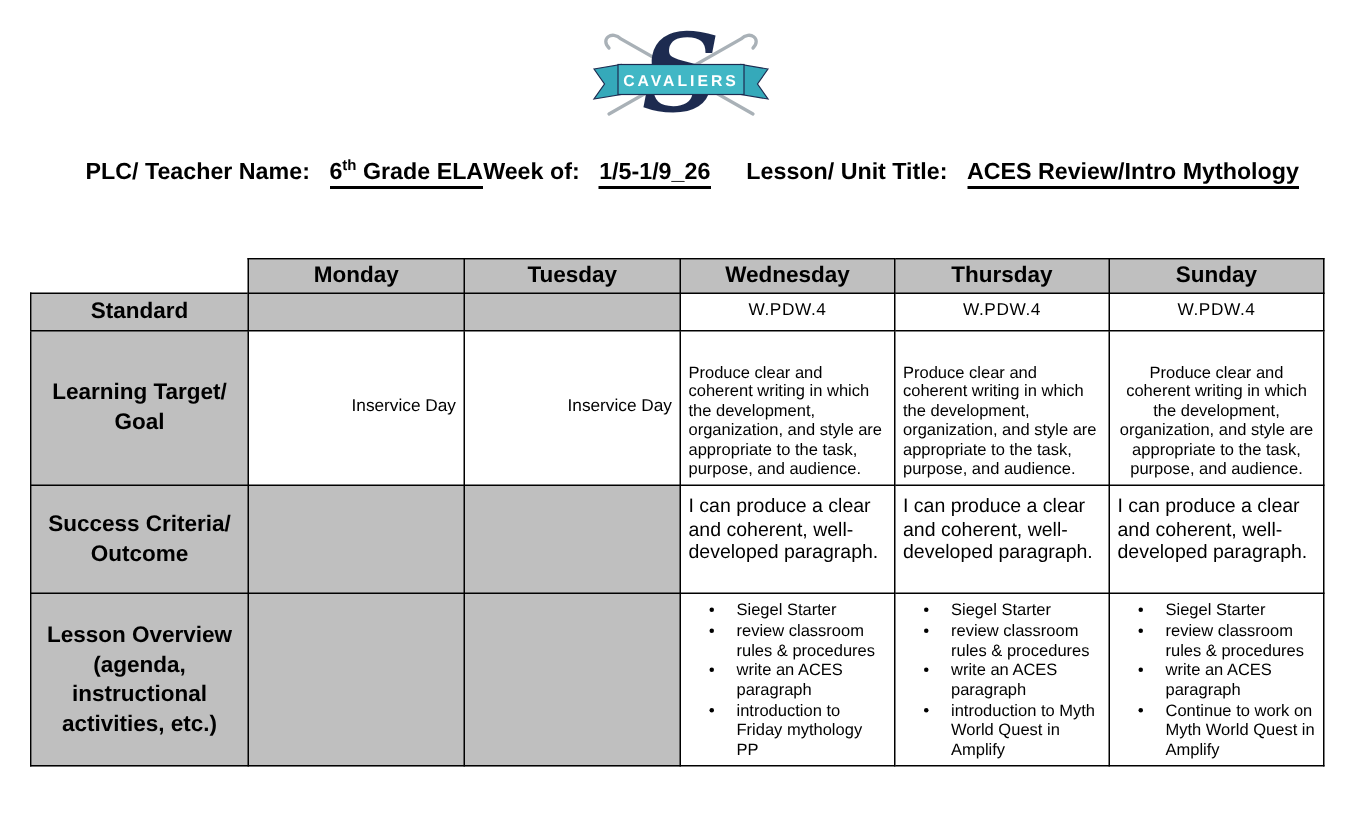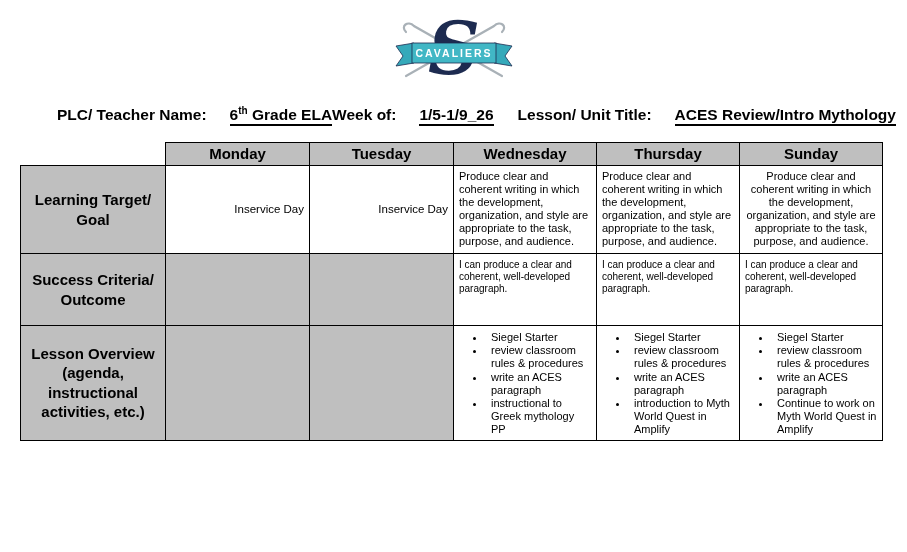--- a/index.html
+++ b/index.html
@@ -7,36 +7,36 @@
   body { position:relative; overflow:hidden; }
 
   
   .logo-wrap { position:absolute; left:50%; top:10px; transform:translateX(-50%); width:128px; height:82px; }
   .logo-s { font-family:"DejaVu Serif",serif; font-style:italic; font-weight:bold; font-size:72px; fill:#1d2b50; text-anchor:middle; }
   .logo-banner-text { font-family:"Liberation Sans",sans-serif; font-weight:bold; font-size:10.5px; fill:#ffffff; text-anchor:middle; letter-spacing:2px; }
 
   
   .header-line { position:absolute; top:105px; left:57px; font-size:15.5px; font-weight:bold; white-space:nowrap; }
   .header-line .lbl { display:inline-block; }
-  .header-line .val { display:inline-block; margin-left:23px; border-bottom:2px solid #000; padding-bottom:0px; }
+  .header-line .val { display:inline-block; margin-left:13px; border-bottom:2px solid #000; padding-bottom:0px; }
   .grp2 { } .grp3 { margin-left:24px; }
   .suptxt { font-size:10px; vertical-align:super; }
 
   
-  table.plan { position:absolute; left:20px; top:142px; width:862px; border-collapse:collapse; table-layout:fixed; }
+  table.plan { position:absolute; left:20px; top:172px; width:862px; border-collapse:collapse; table-layout:fixed; }
   td { border:1.5px solid #000; vertical-align:top; font-size:11px; line-height:1.18; padding:3px 5px; }
   td.no-cell { border:none; background:#fff; }
   td.day-h { background:#bfbfbf; font-weight:bold; font-size:15px; text-align:center; vertical-align:middle; padding:1px 2px; }
   td.row-label { background:#bfbfbf; font-weight:bold; font-size:15px; text-align:center; vertical-align:middle; line-height:1.3; padding:2px 9px; }
   td.shade { background:#bfbfbf; }
   td.std { text-align:center; vertical-align:middle; font-size:11.5px; letter-spacing:0.4px; }
   td.center-mid { text-align:right; vertical-align:middle; font-size:11.5px; }
-  td.para { font-size:11px; padding-top:4px; }
+  td.para { font-size:11px; padding-top:22px; }
   td.para-center { text-align:center; }
-  td.crit { font-size:10px; padding-top:5px; }
+  td.crit { font-size:13px; padding-top:5px; }
   td.bullets ul { list-style:disc; margin:2px 0 0 0; padding-left:27px; }
   td.bullets li { padding-left:5px; margin-bottom:0.5px; font-size:11px; }
   td.assess-pad { padding-top:10px; }
   tr.r-dayh  { height:23px; }
   tr.r-std   { height:21px; }
   tr.r-lt    { height:88px; }
   tr.r-sc    { height:72px; }
   tr.r-lo    { height:105px; }
   tr.r-as    { height:58px; }
 </style>
@@ -72,20 +72,28 @@
   </colgroup>
   <tbody>
       <tr class="r-dayh">
     <td class="no-cell"></td>
     <td class="day-h">Monday</td>
     <td class="day-h">Tuesday</td>
     <td class="day-h">Wednesday</td>
     <td class="day-h">Thursday</td>
     <td class="day-h">Sunday</td>
   </tr>
+  <tr class="r-std">
+    <td class="row-label">Standard</td>
+    <td class="shade"></td>
+    <td class="shade"></td>
+    <td class="std">W.PDW.4</td>
+    <td class="std">W.PDW.4</td>
+    <td class="std">W.PDW.4</td>
+  </tr>
   <tr class="r-lt">
     <td class="row-label">Learning Target/ Goal</td>
     <td class="center-mid">Inservice Day</td>
     <td class="center-mid">Inservice Day</td>
     <td class="para">Produce clear and coherent writing in which the development, organization, and style are appropriate to the task, purpose, and audience.</td>
     <td class="para">Produce clear and coherent writing in which the development, organization, and style are appropriate to the task, purpose, and audience.</td>
     <td class="para para-center">Produce clear and coherent writing in which the development, organization, and style are appropriate to the task, purpose, and audience.</td>
   </tr>
   <tr class="r-sc">
     <td class="row-label">Success Criteria/ Outcome</td>
@@ -97,21 +105,21 @@
   </tr>
   <tr class="r-lo">
     <td class="row-label">Lesson Overview (agenda, instructional activities, etc.)</td>
     <td class="shade"></td>
     <td class="shade"></td>
     <td class="bullets">
           <ul>
             <li>Siegel Starter</li>
             <li>review classroom rules &amp; procedures</li>
             <li>write an ACES paragraph</li>
-            <li>instructional to Greek mythology PP</li>
+            <li>introduction to Friday mythology PP</li>
           </ul>
         </td>
     <td class="bullets">
           <ul>
             <li>Siegel Starter</li>
             <li>review classroom rules &amp; procedures</li>
             <li>write an ACES paragraph</li>
             <li>introduction to Myth World Quest in Amplify</li>
           </ul>
         </td>

